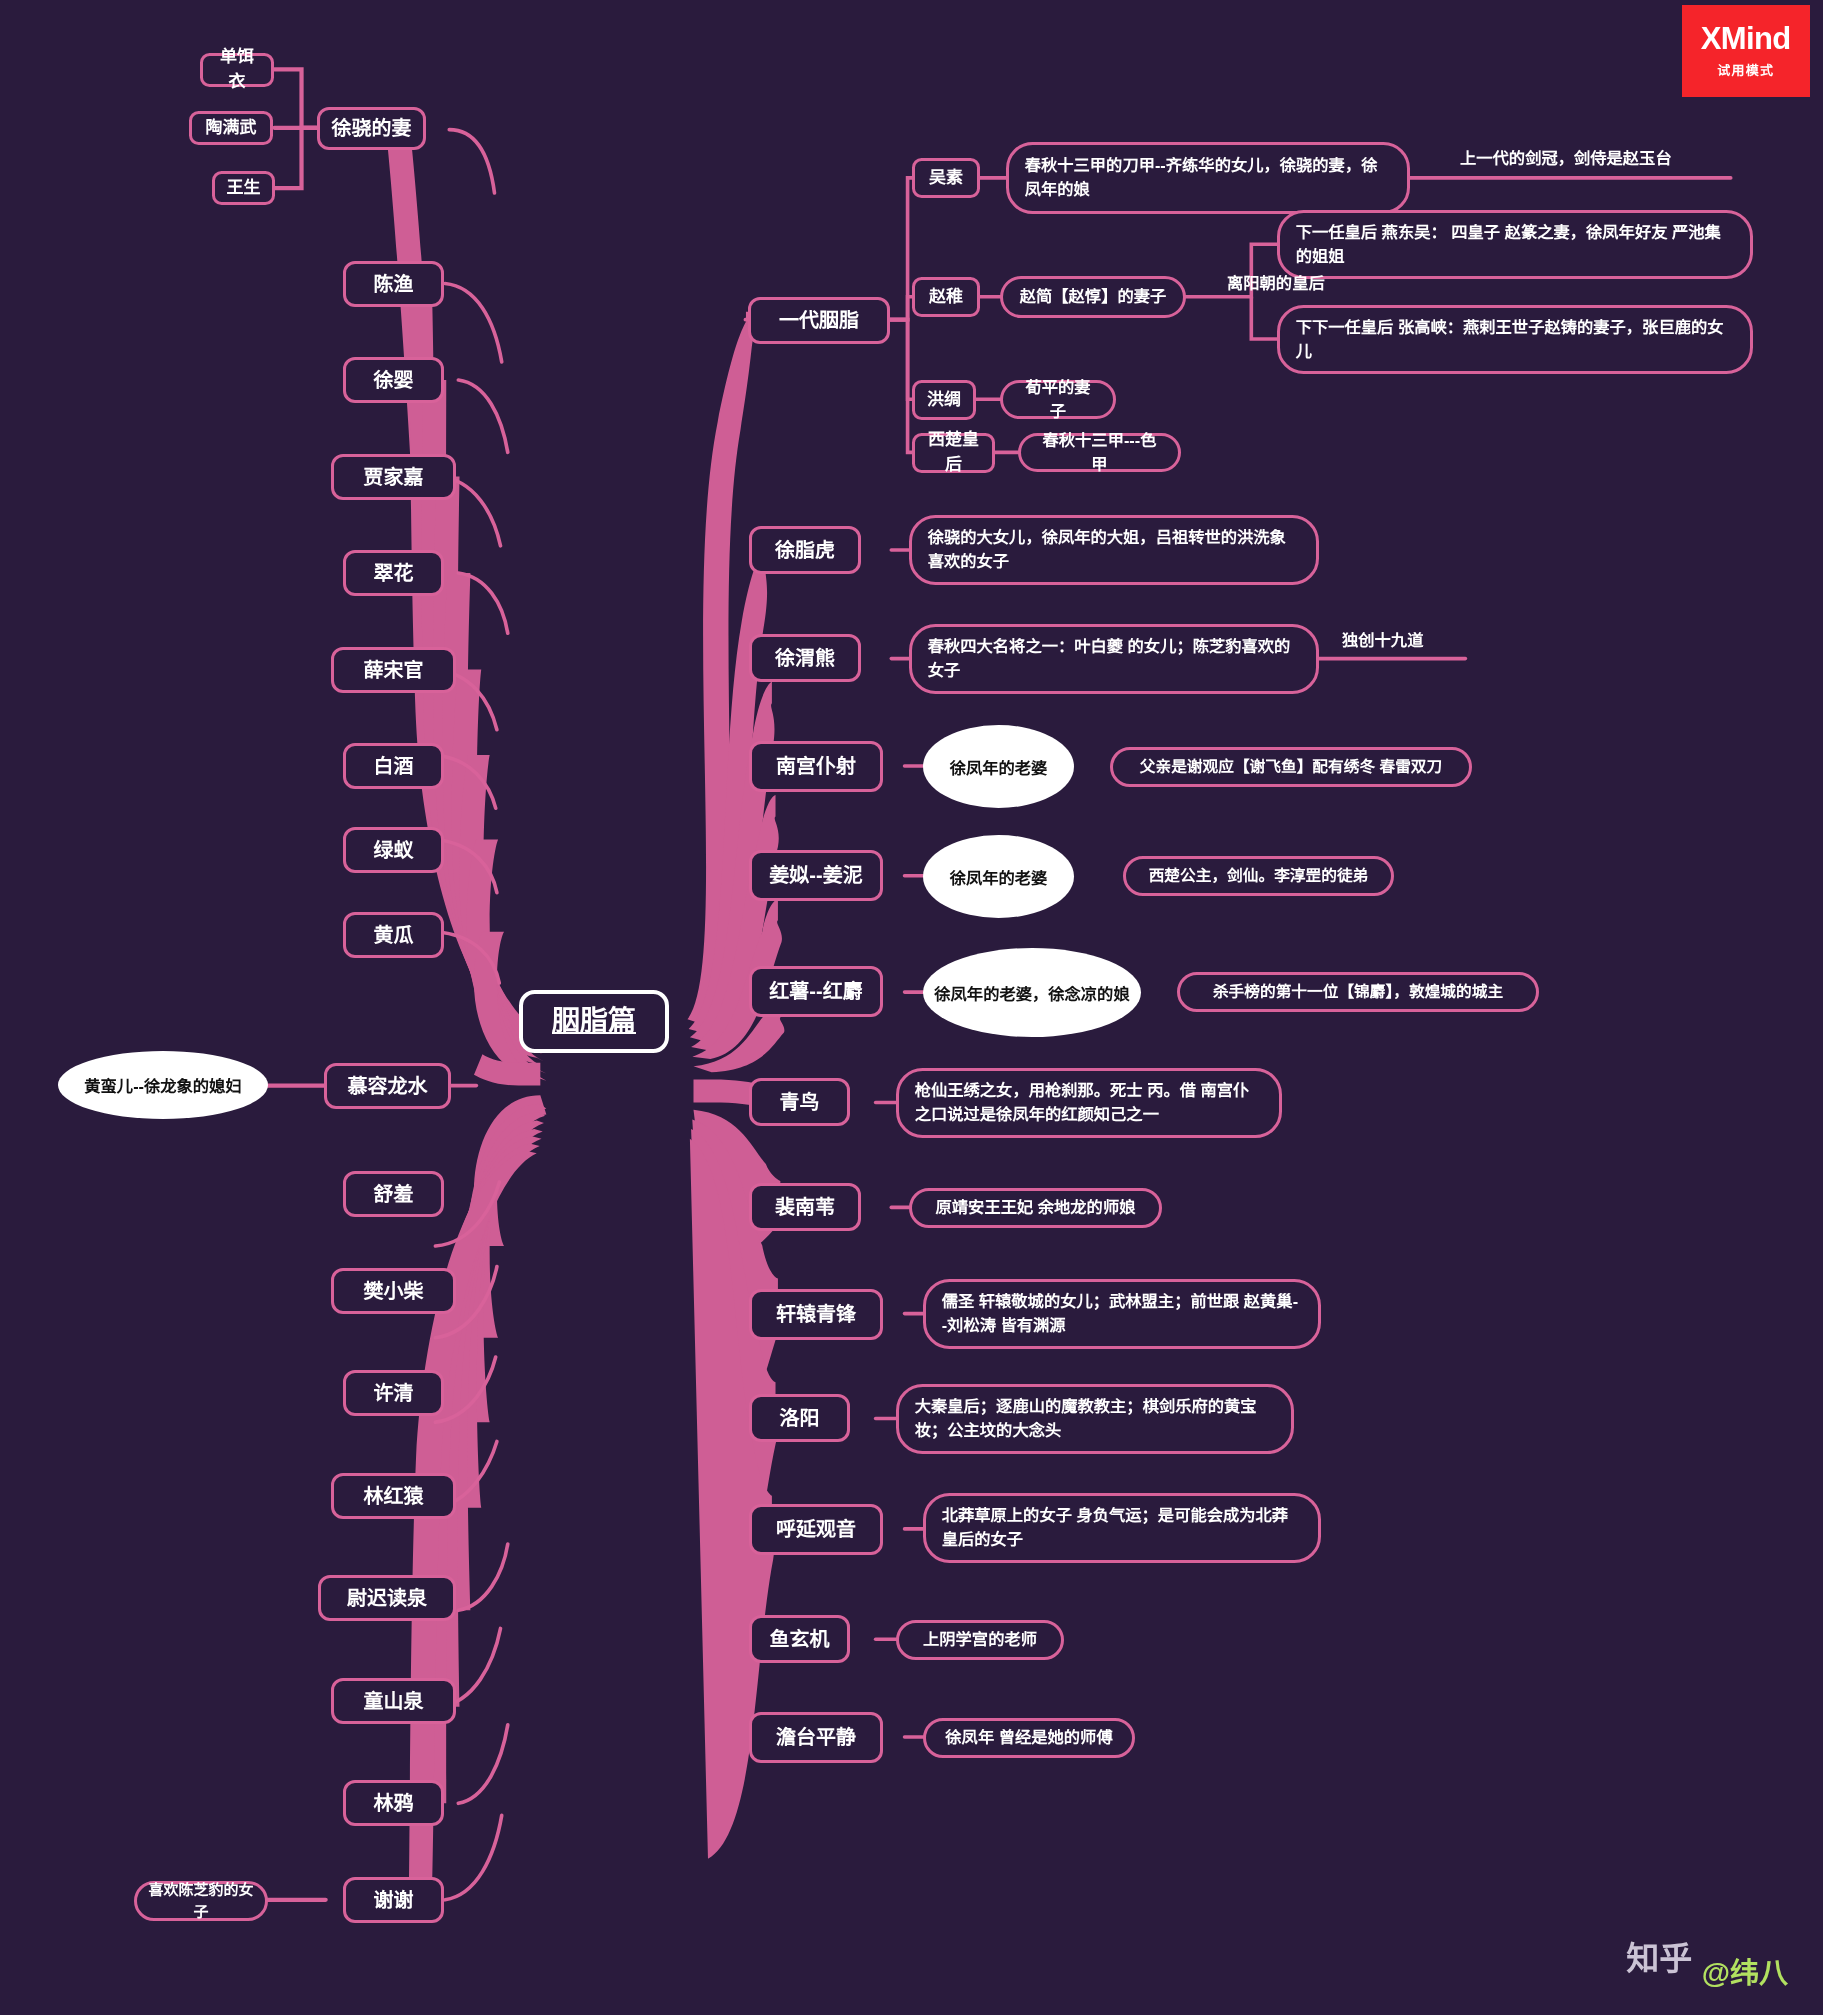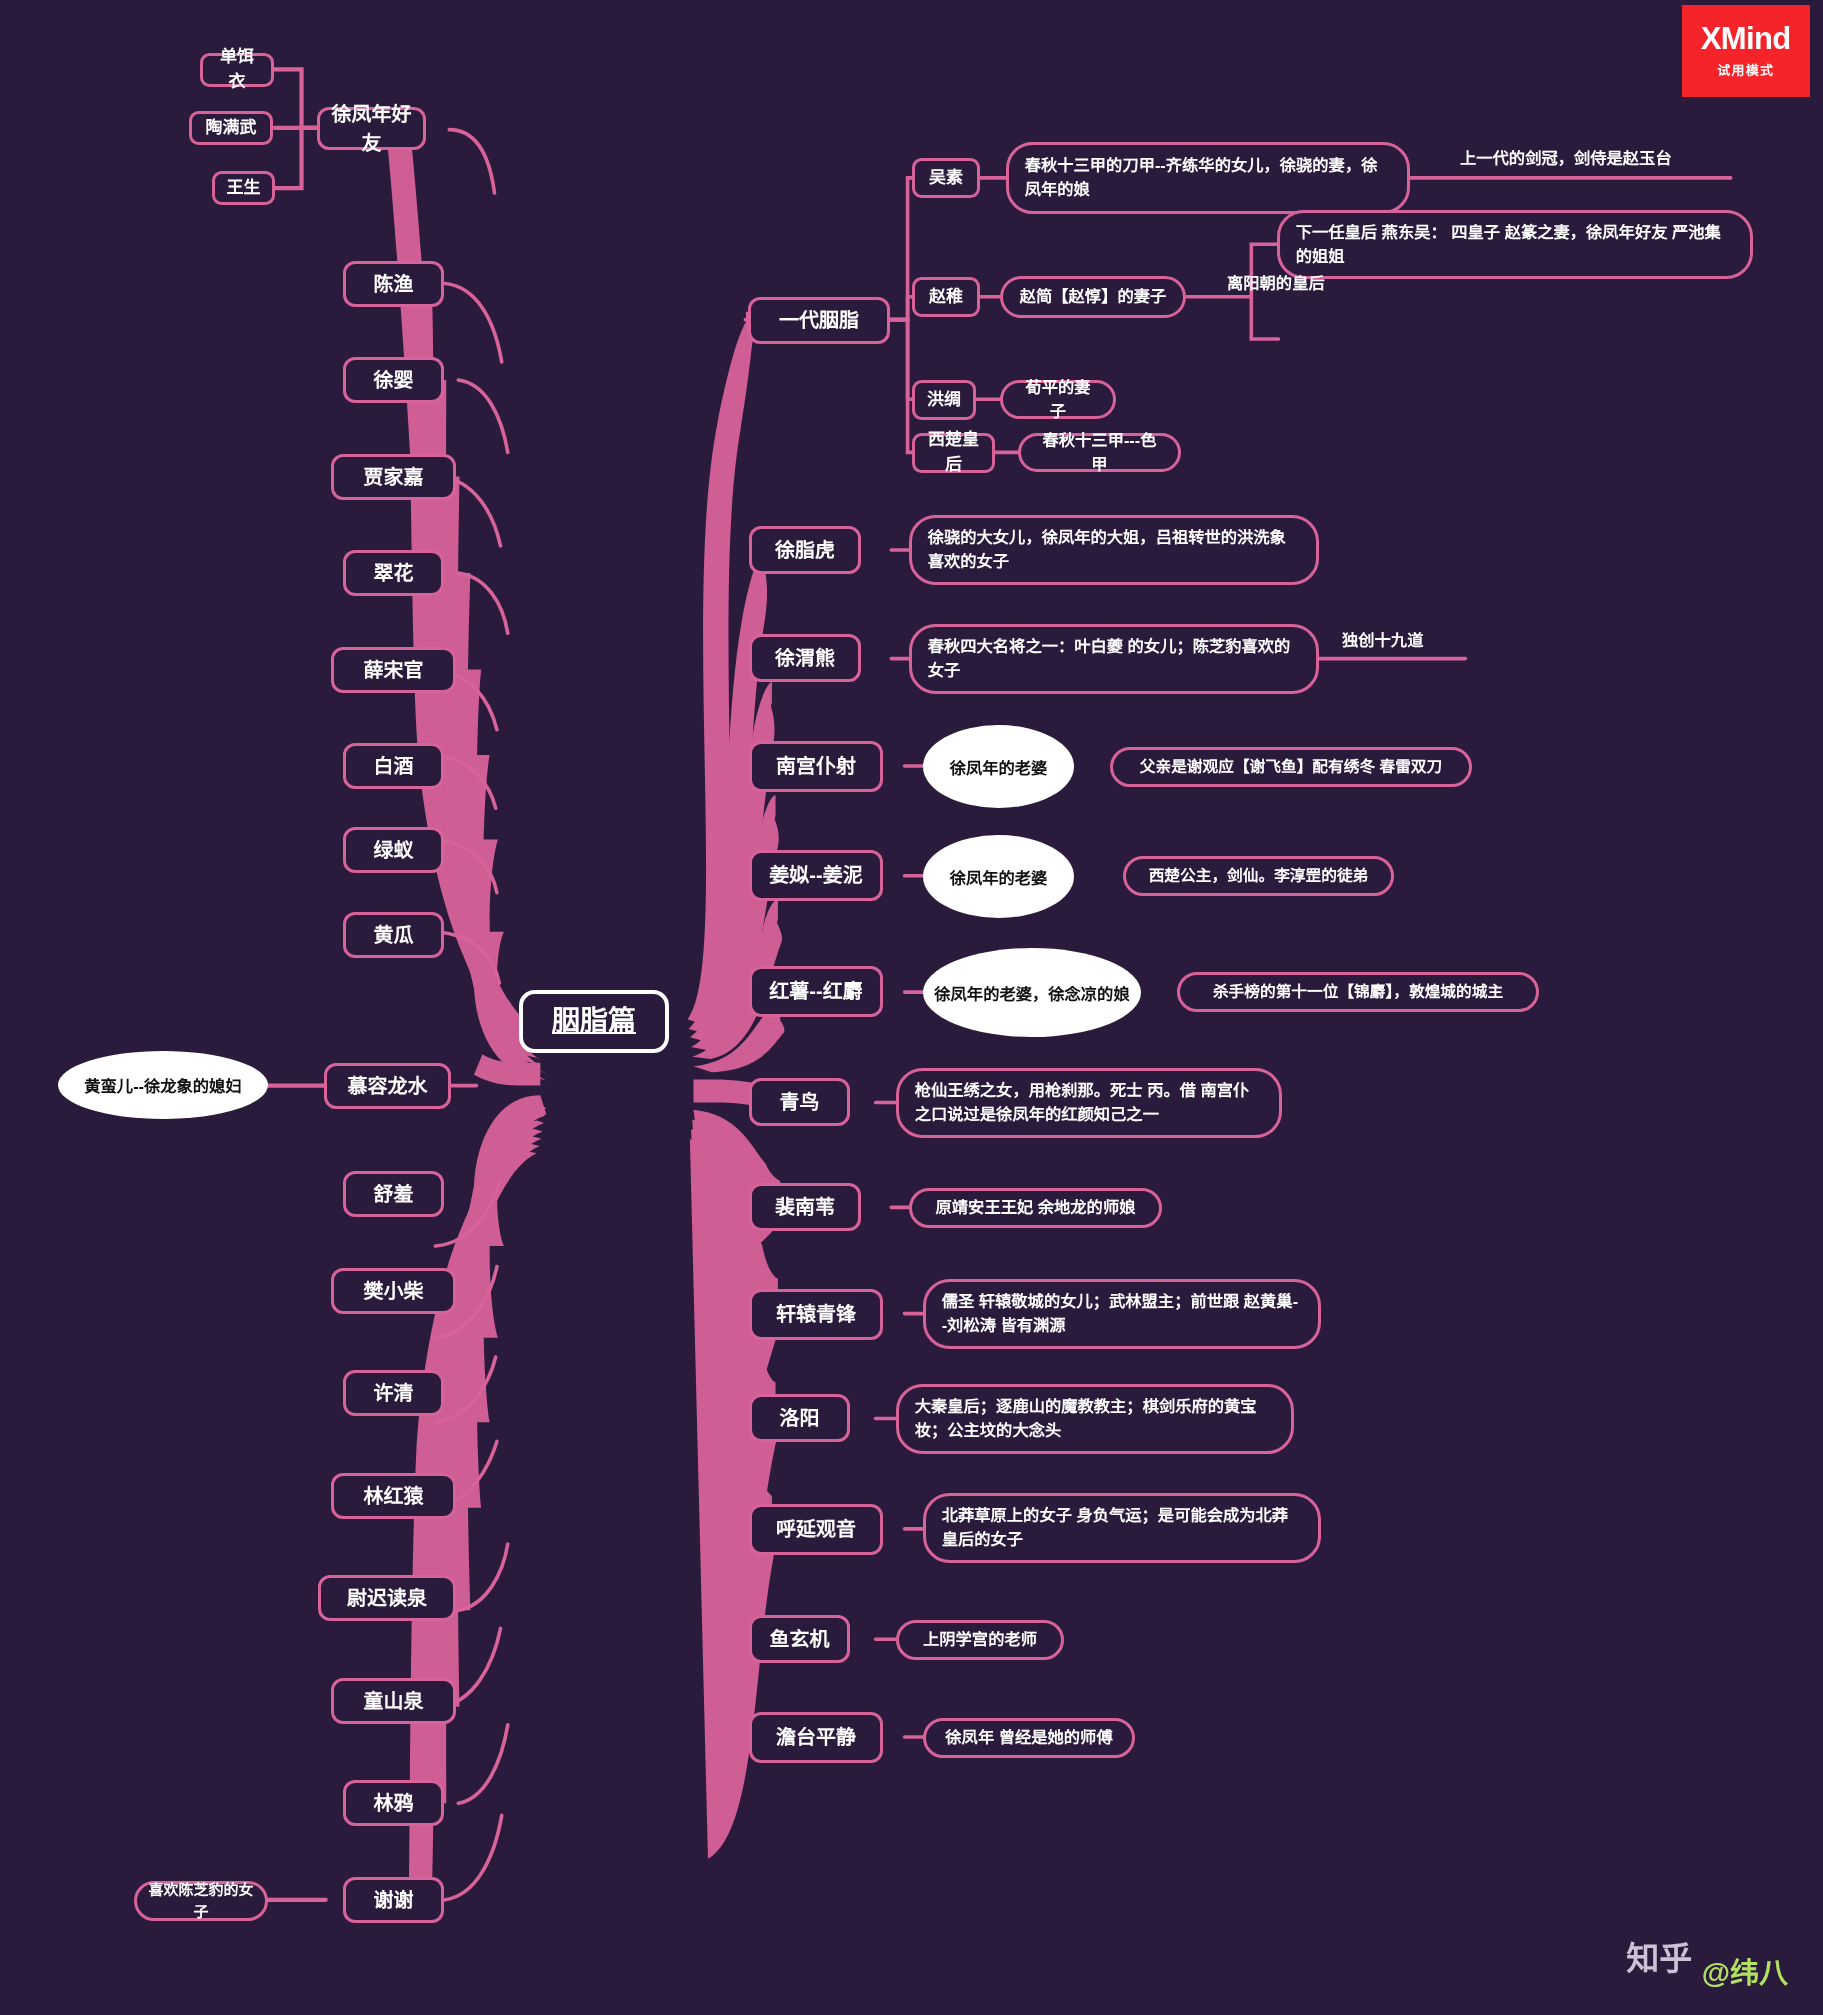--- a/index.html
+++ b/index.html
@@ -228,21 +228,21 @@
   <div class="node chip small" style="left:200px;top:53px;width:74px;height:34px;">
     <span>单饵衣</span>
   </div>
   <div class="node chip small" style="left:189px;top:111px;width:84px;height:34px;">
     <span>陶满武</span>
   </div>
   <div class="node chip small" style="left:212px;top:171px;width:63px;height:34px;">
     <span>王生</span>
   </div>
   <div class="node chip" style="left:317px;top:107px;width:109px;height:43px;">
-    <span>徐凤年好友</span>
+    <span>徐骁的妻</span>
   </div>
 
   <div class="node chip" style="left:343px;top:261px;width:101px;height:46px;">
     <span>陈渔</span>
   </div>
   <div class="node chip" style="left:343px;top:357px;width:101px;height:46px;">
     <span>徐婴</span>
   </div>
   <div class="node chip" style="left:331px;top:454px;width:125px;height:46px;">
     <span>贾家嘉</span>
@@ -314,20 +314,23 @@
     <span>赵稚</span>
   </div>
   <div class="node desc" style="left:1000px;top:276px;width:186px;height:42px;justify-content:center;text-align:center;">
     <span>赵简【赵惇】的妻子</span>
   </div>
   <div class="flabel" style="left:1227px;top:270px;">
     <span>离阳朝的皇后</span>
   </div>
   <div class="node desc" style="left:1277px;top:210px;width:476px;height:69px;">
     <span>下一任皇后 燕东吴： 四皇子 赵篆之妻，徐凤年好友 严池集的姐姐</span>
+  </div>
+  <div class="node desc" style="left:1277px;top:305px;width:476px;height:69px;">
+    <span>下下一任皇后 张高峡：燕剌王世子赵铸的妻子，张巨鹿的女儿</span>
   </div>
 
   <div class="node chip small" style="left:912px;top:380px;width:64px;height:40px;">
     <span>洪绸</span>
   </div>
   <div class="node desc" style="left:1000px;top:380px;width:116px;height:39px;justify-content:center;text-align:center;">
     <span>荀平的妻子</span>
   </div>
 
   <div class="node chip small" style="left:912px;top:433px;width:83px;height:40px;">

